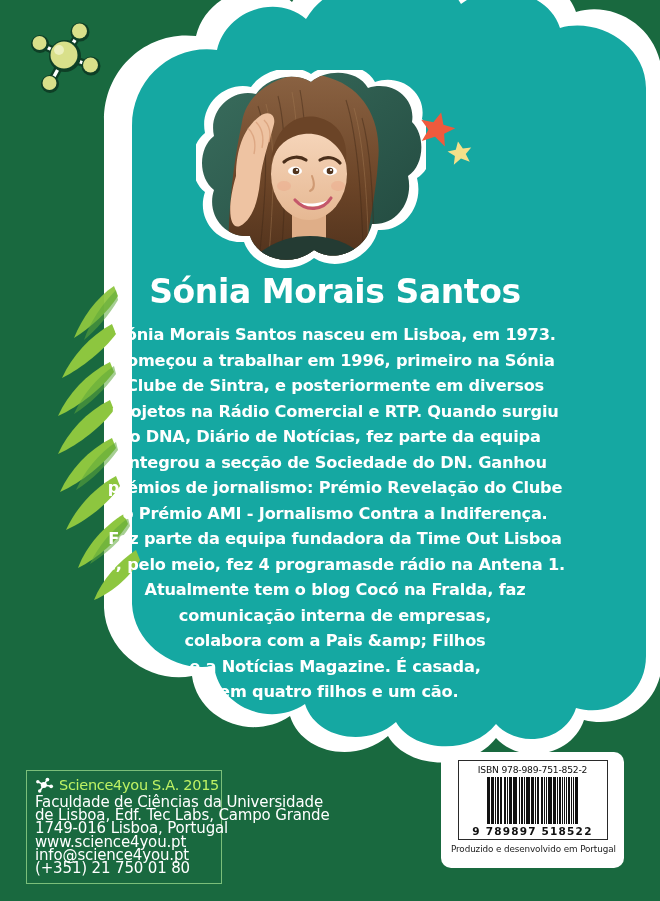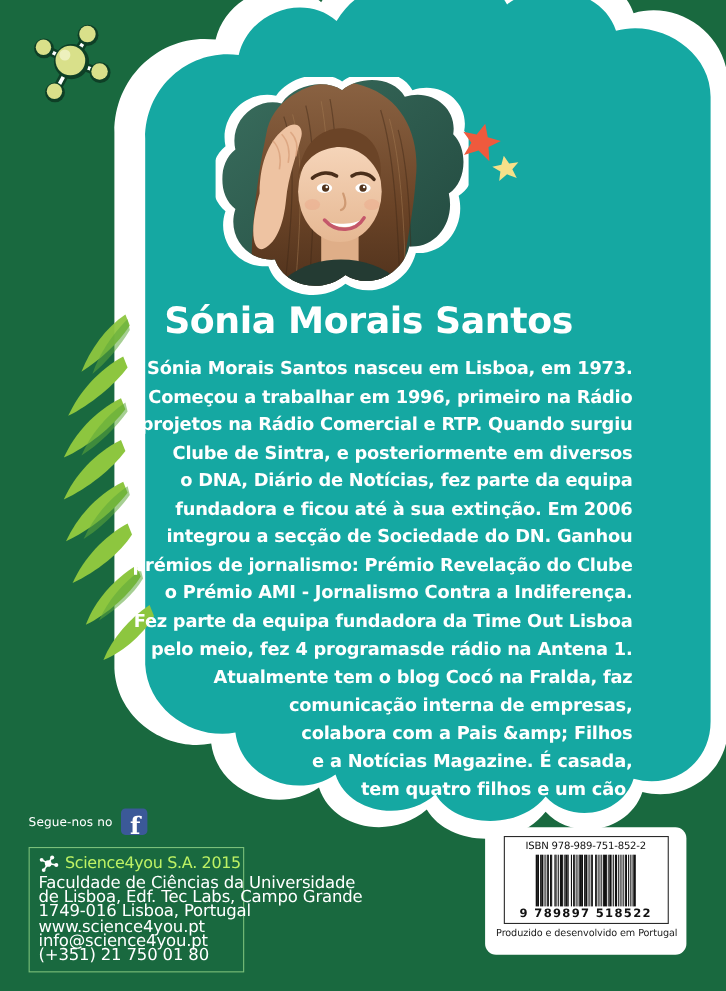--- a/index.html
+++ b/index.html
@@ -104,21 +104,21 @@
     font-size: 33px;
     line-height: 38px;
     color: #ffffff;
     letter-spacing: -0.4px;
   }
   .bio {
     position: absolute;
     left: 95px;
     top: 322px;
     width: 480px;
-    text-align: right;
+    text-align: center;
     font-family: "DejaVu Sans", sans-serif;
     font-weight: bold;
     font-size: 16.2px;
     line-height: 25.5px;
     color: #ffffff;
     letter-spacing: -0.2px;
   }
   .bio p { margin: 0; }
 
   
@@ -453,43 +453,36 @@
         <circle cx="32" cy="70" r="9" fill="#0e3f26"></circle>
         <circle cx="31.5" cy="69" r="7" fill="#d9e08a"></circle>
       </g>
     </svg>
   </div>
 
   <div class="title">Sónia Morais Santos</div>
 
   <div class="bio">
     <p>Sónia Morais Santos nasceu em Lisboa, em 1973.</p>
-    <p>Começou a trabalhar em 1996, primeiro na Rádio</p>
+    <p>Começou a trabalhar em 1996, primeiro na Sónia</p>
+    <p>Clube de Sintra, e posteriormente em diversos</p>
     <p>projetos na Rádio Comercial e RTP. Quando surgiu</p>
-    <p>Clube de Sintra, e posteriormente em diversos</p>
     <p>o DNA, Diário de Notícias, fez parte da equipa</p>
-    <p>fundadora e ficou até à sua extinção. Em 2006</p>
     <p>integrou a secção de Sociedade do DN. Ganhou</p>
     <p>prémios de jornalismo: Prémio Revelação do Clube</p>
     <p>o Prémio AMI - Jornalismo Contra a Indiferença.</p>
     <p>Fez parte da equipa fundadora da Time Out Lisboa</p>
     <p>e, pelo meio, fez 4 programasde rádio na Antena 1.</p>
     <p>Atualmente tem o blog Cocó na Fralda, faz</p>
     <p>comunicação interna de empresas,</p>
     <p>colabora com a Pais &amp;amp; Filhos</p>
     <p>e a Notícias Magazine. É casada,</p>
     <p>tem quatro filhos e um cão.</p>
   </div>
 
-  <div class="fb-row">
-    <div class="fb-label">Segue-nos no</div>
-    <div class="fb-icon">
-      <span>f</span>
-    </div>
-  </div>
 
   <div class="company-box">
     <div class="company-head">
       <svg viewBox="0 0 28 24" aria-hidden="true">
         <g stroke="#ffffff" stroke-width="2.2" stroke-linecap="round">
           <line x1="13" y1="12" x2="4" y2="7"></line>
           <line x1="13" y1="12" x2="18" y2="4"></line>
           <line x1="13" y1="12" x2="24" y2="14"></line>
           <line x1="13" y1="12" x2="7" y2="21"></line>
         </g>

